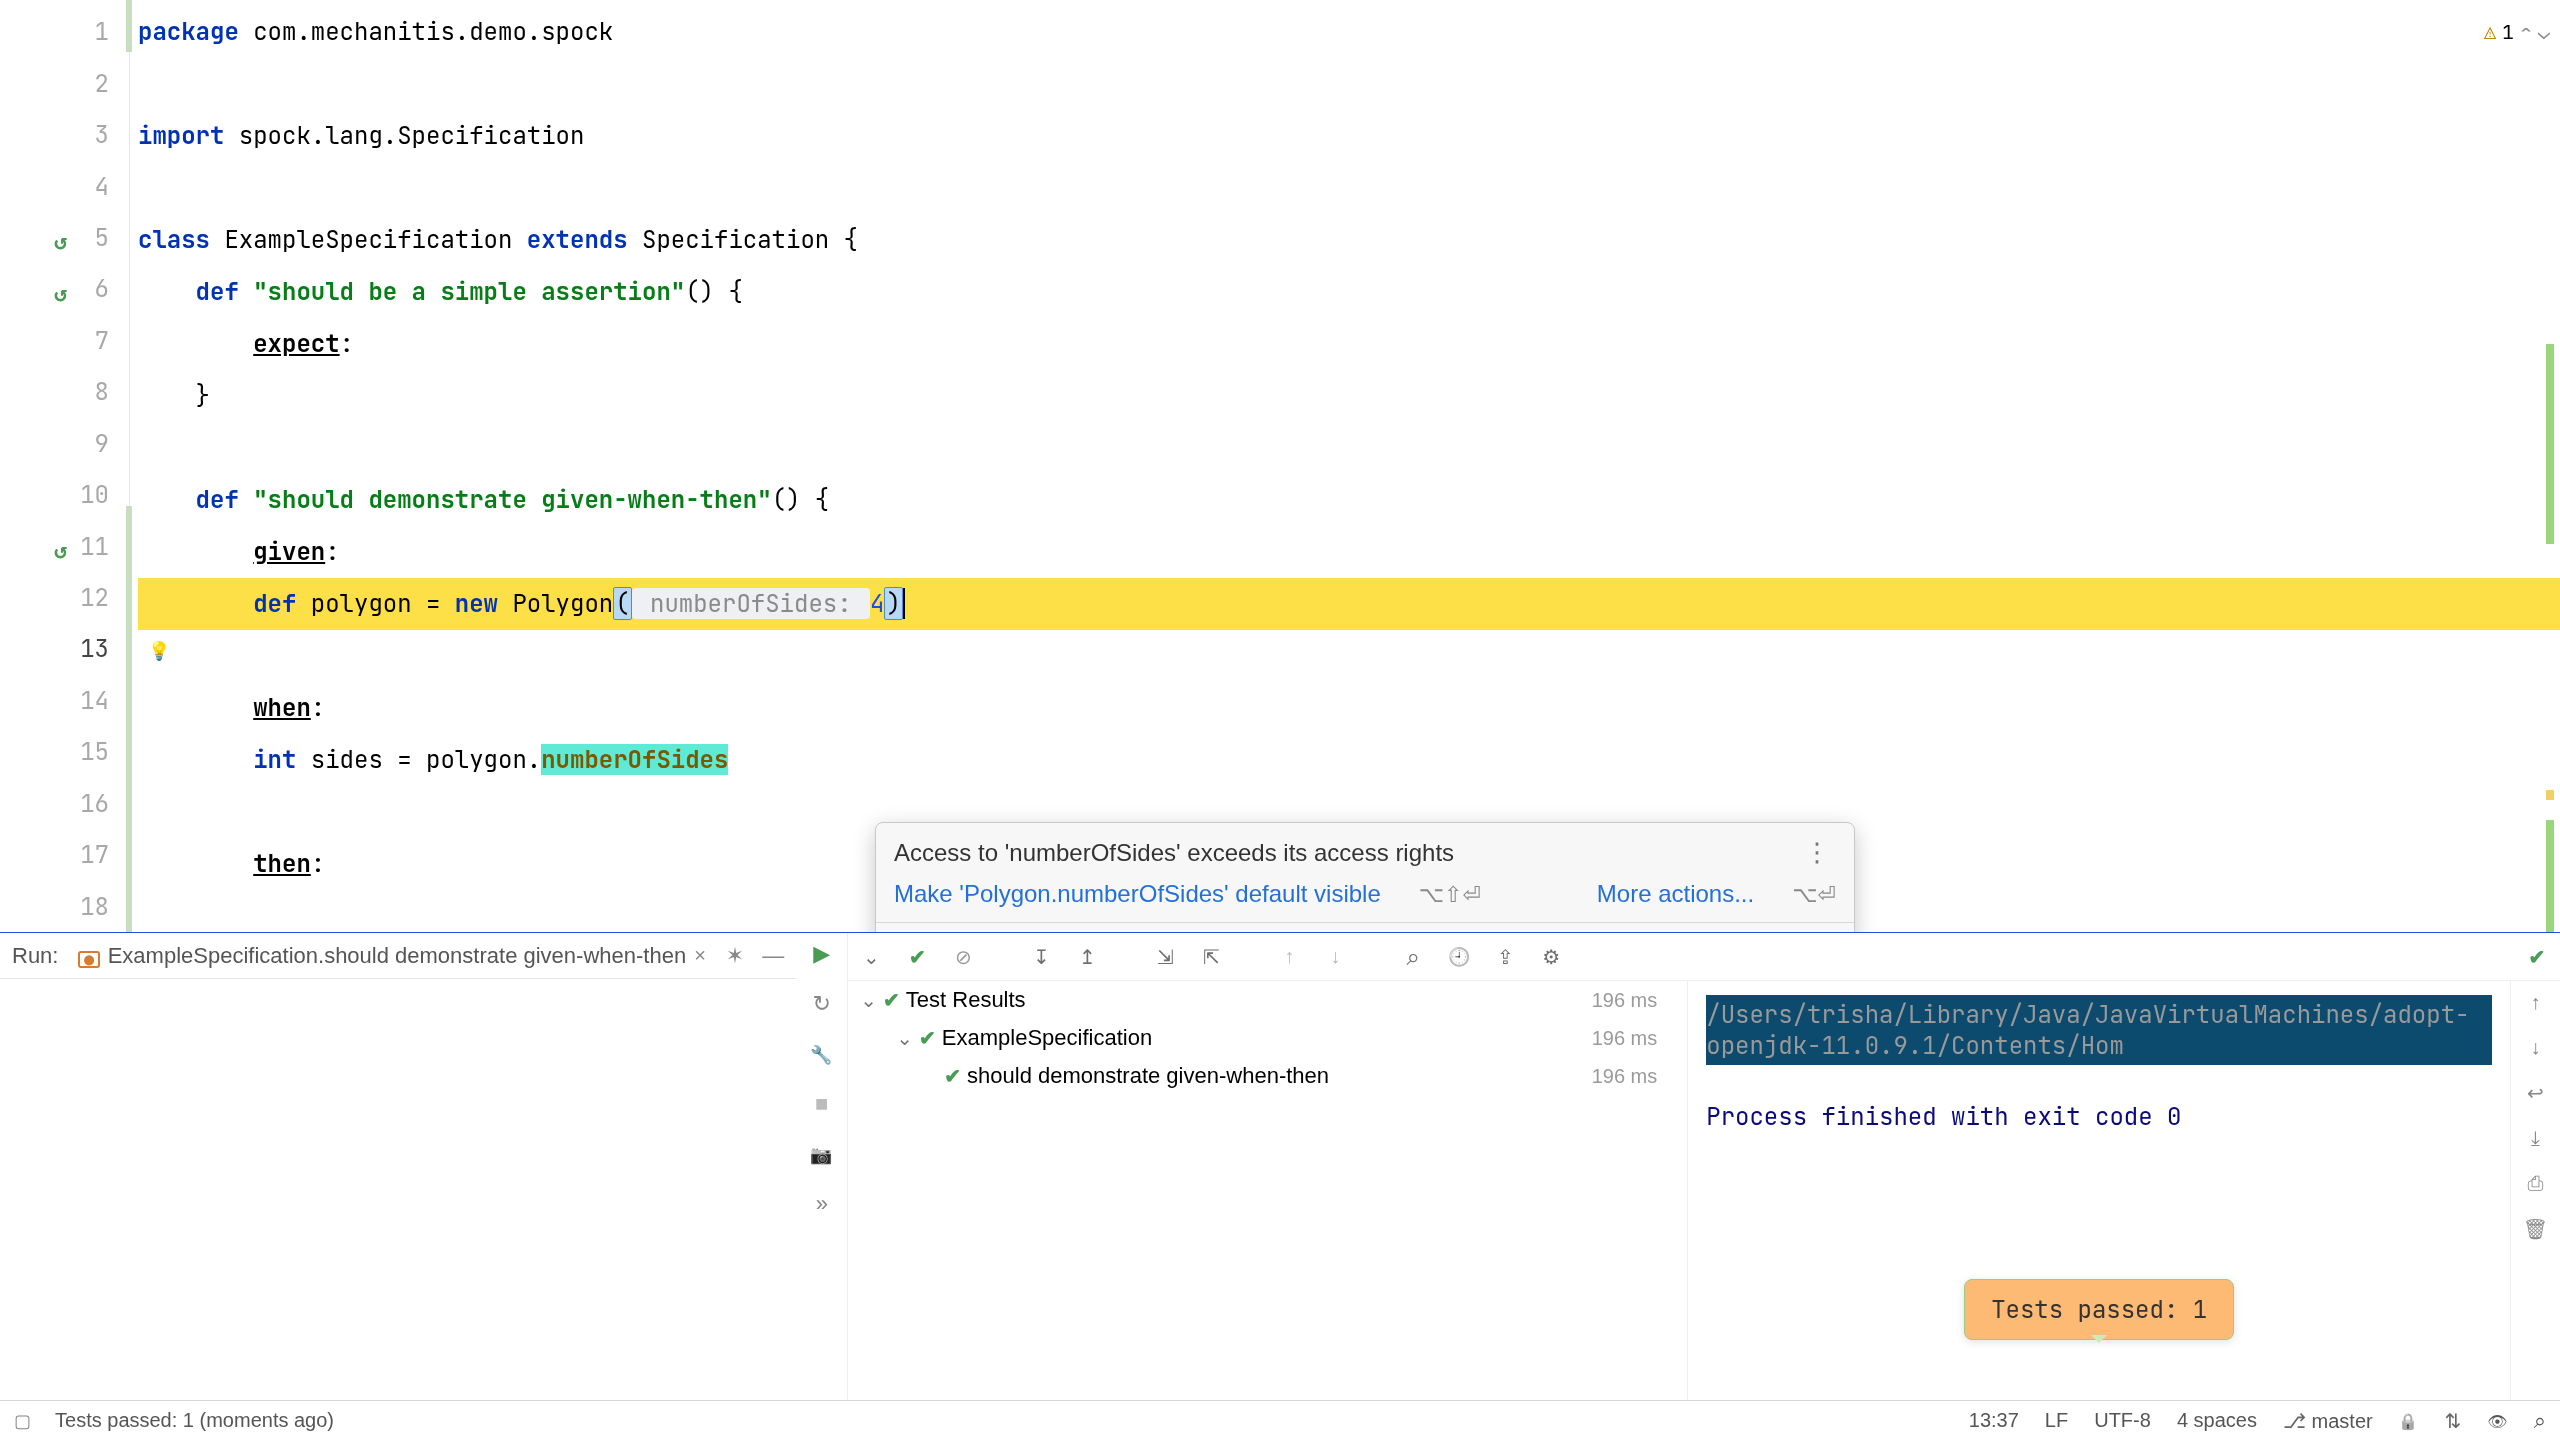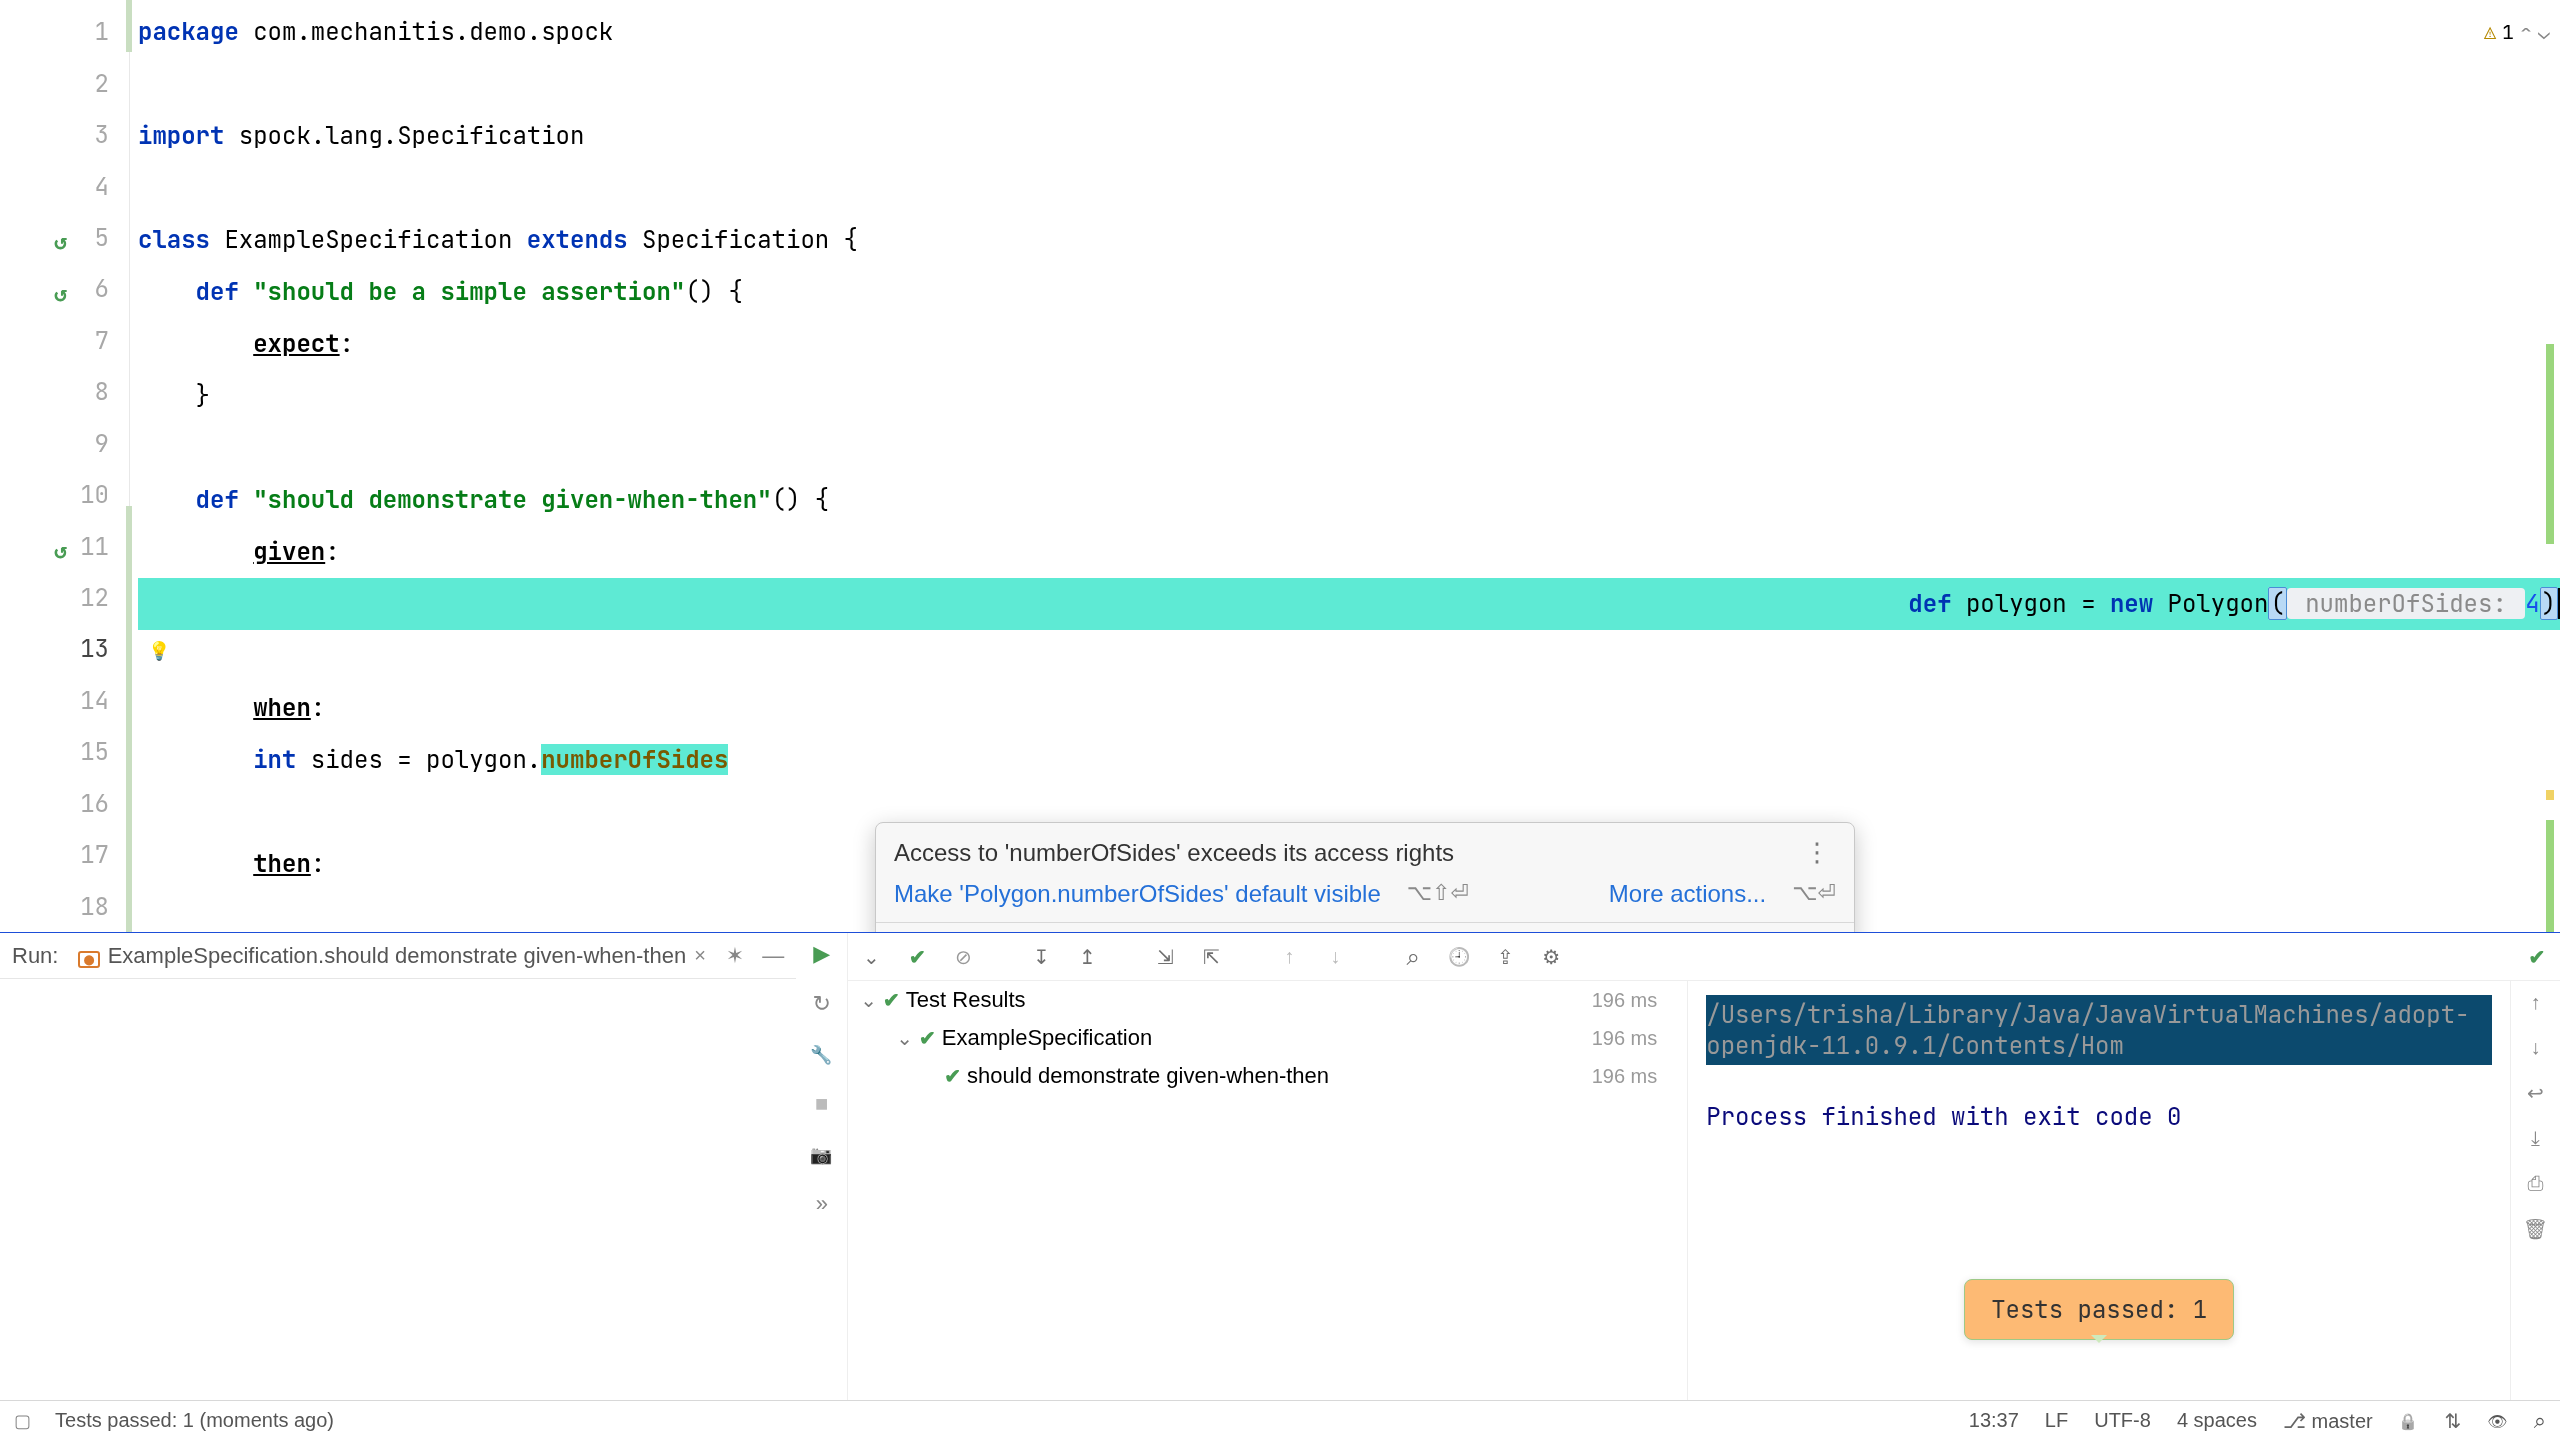--- a/index.html
+++ b/index.html
@@ -11,40 +11,40 @@
   .editor-area { flex: 1; display: flex; position: relative; overflow: hidden; }
   .gutter { width: 130px; background: #fff; border-right: 1px solid #e8e8e8; display: flex; flex-direction: column; padding-top: 6px; }
   .gutter-row { height: 52px; display: flex; align-items: center; justify-content: flex-end; padding-right: 20px; font-family: "JetBrains Mono", Menlo, monospace; font-size: 24px; color: #a8a8a8; position: relative; }
   .gutter-row.current { color: #444; }
   .gutter-icon { position: absolute; left: 54px; width: 24px; height: 24px; }
   .sync-icon::before { content:"↺"; color:#499c54; font-size:22px; font-weight:bold; }
   .bulb-icon::before { content:"💡"; font-size:18px; }
   
   .code-area { flex: 1; position: relative; font-family: "JetBrains Mono", Menlo, monospace; font-size: 24px; line-height: 52px; padding-top: 6px; padding-left: 8px; }
   .code-line { height: 52px; white-space: pre; }
-  .code-line.current { background: #5eead4; text-align: right; }
+  .code-line.current { background: #fde047; }
   .tok-kw { color: #0033b3; font-weight: 600; }
   .tok-str { color: #067d17; font-weight: 600; }
   .tok-num { color: #1750eb; }
   .tok-label { color: #000; text-decoration: underline; font-weight: 600; }
   .tok-id { color: #000; }
   .tok-hint { color: #8a8a8a; background:#eef0f3; padding:0 4px; border-radius:4px; }
   .tok-warn { background: #5eead4; color:#7a5900; font-weight:600; }
   .bracket-hl { background:#b8d9f5; border:1px solid #4a8cd6; border-radius:2px; padding:0 1px; }
   .caret { border-right: 2px solid #000; }
   
   .change-strip { position:absolute; left:-4px; width:6px; background:#c9dec1; }
   
   .editor-overlay-right { position:absolute; top:6px; right:10px; display:flex; align-items:center; gap:6px; font-size:20px; }
   .warn-badge { color:#b58900; font-weight:bold; }
   
   
   .inspection-popup { position:absolute; left:875px; top:822px; width:980px; background:#f7f7f7; border:1px solid #c8c8c8; border-radius:8px; box-shadow: 0 6px 22px rgba(0,0,0,0.22); font-family: -apple-system, sans-serif; font-size:24px; z-index: 20; }
   .popup-row1 { display:flex; align-items:center; justify-content:space-between; padding:14px 18px 8px; color:#333; }
-  .popup-row2 { display:flex; align-items:flex-start; gap:26px; padding:4px 18px 14px; }
+  .popup-row2 { display:flex; align-items:flex-end; gap:38px; padding:4px 18px 14px; }
   .popup-link { color:#2470d8; cursor:pointer; }
   .popup-shortcut { color:#8a8a8a; font-size:22px; }
   .popup-div { border-top:1px solid #d8d8d8; padding:12px 18px; font-family:"JetBrains Mono",monospace; font-size:24px; display:flex; justify-content:space-between; align-items:flex-start; }
   .popup-kebab { color:#777; font-size:26px; cursor:pointer; padding:0 6px; }
   
   
   .run-panel { height: 468px; border-top: 1px solid #1d4ed8; display:flex; flex-direction:row; background:#fff; }
   .run-header { height: 46px; display:flex; align-items:center; border-bottom:1px solid #e6e6e6; padding:0 12px; gap:12px; font-size:22px; color:#555; }
   .run-header .tab { display:flex; align-items:center; gap:8px; padding:4px 8px; }
   .run-header .tab .cfg-icon::before{ content:"⬤"; color:#d97a2d; font-size:10px; border:2px solid #d97a2d; border-radius:3px; padding:1px 3px; }

